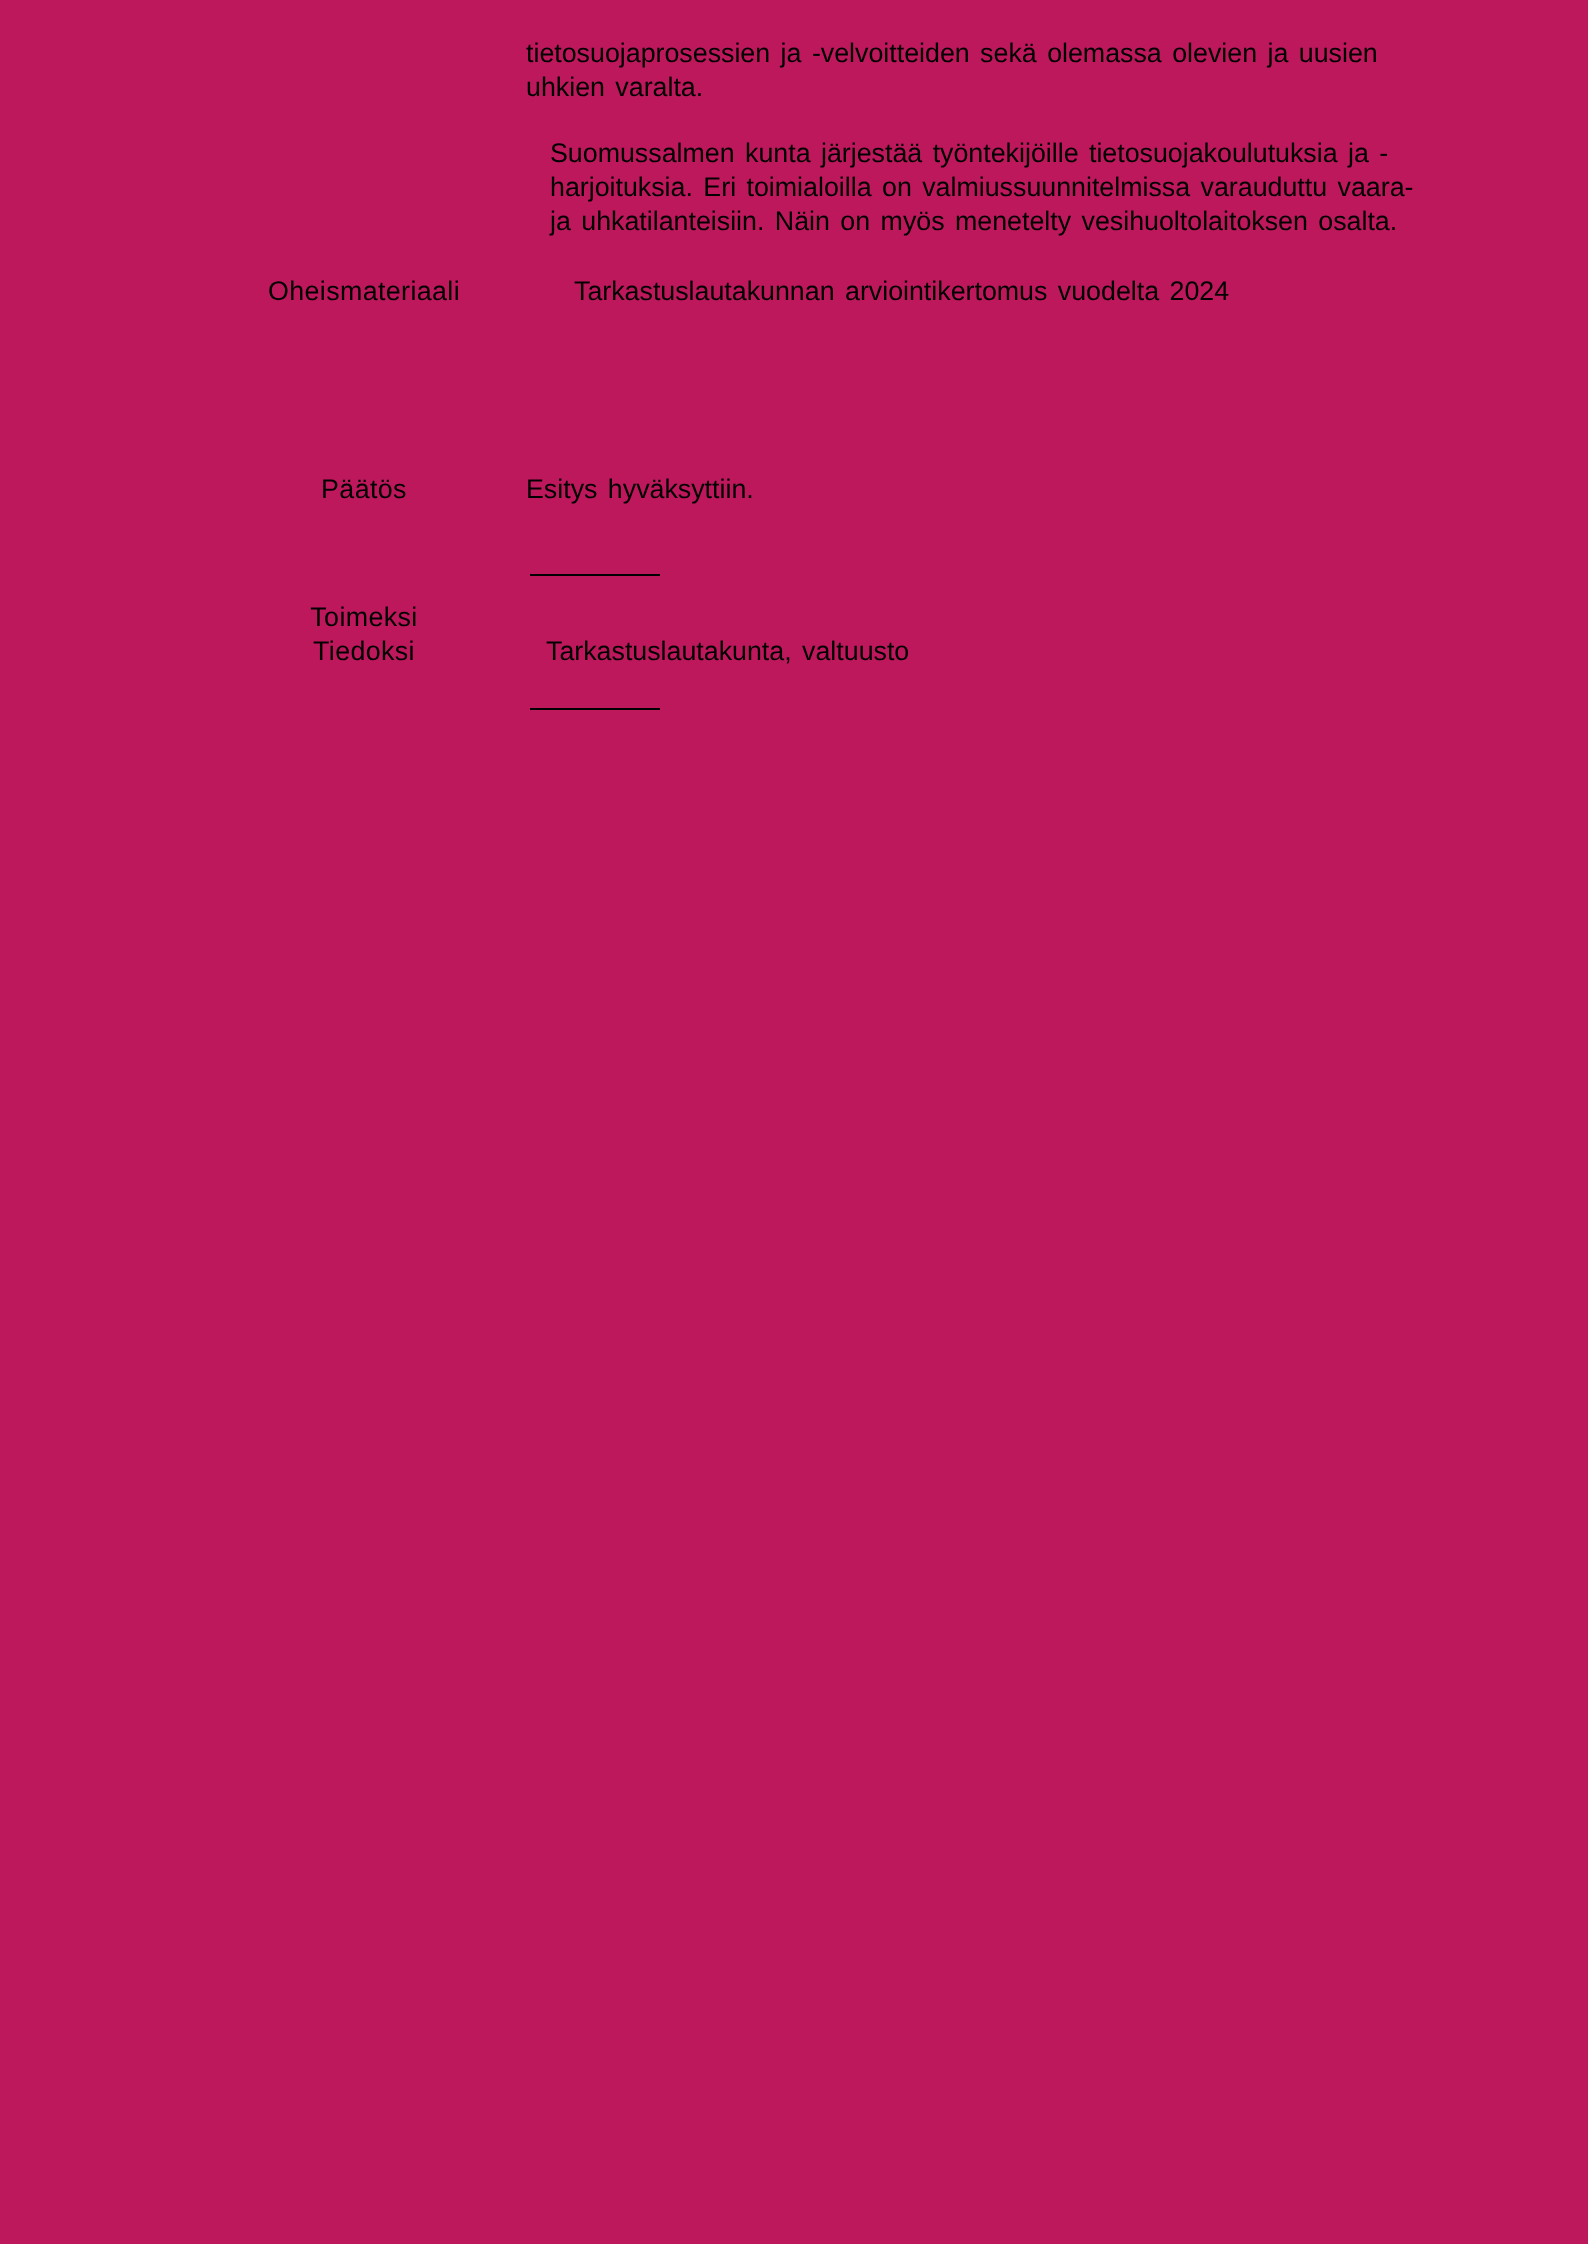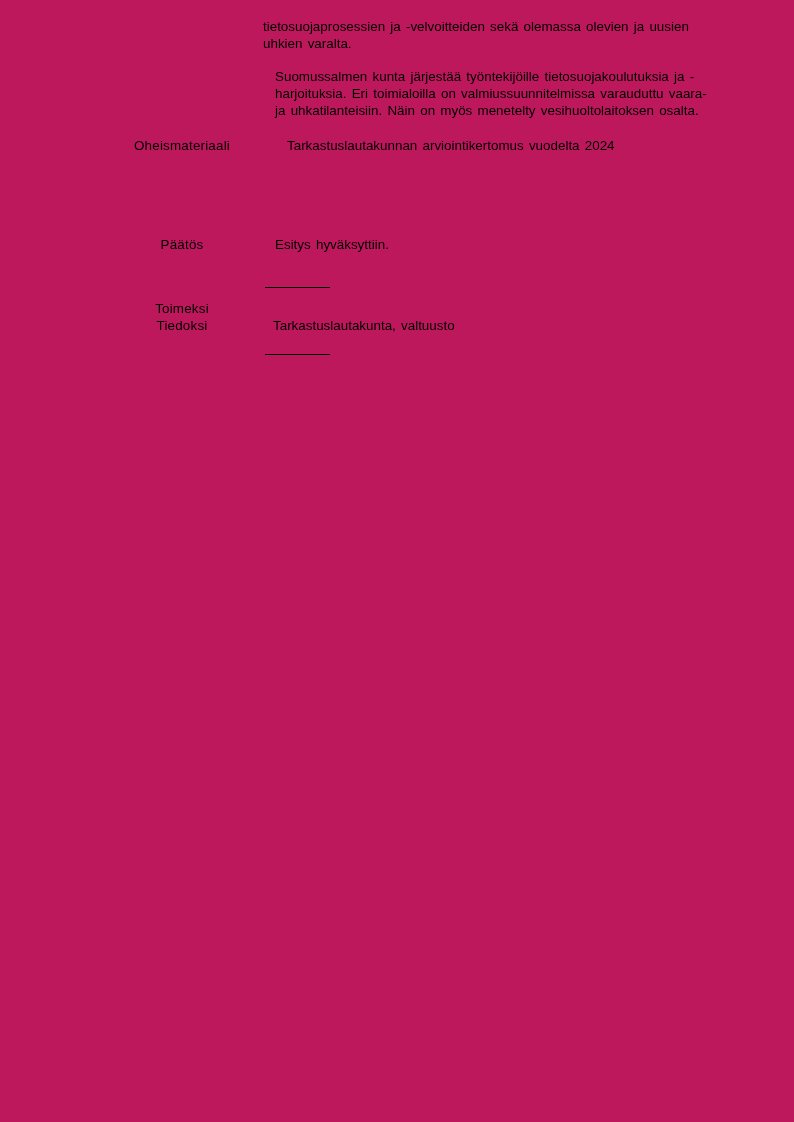--- a/index.html
+++ b/index.html
@@ -50,21 +50,21 @@
 
   <div class="abs multiline body-text" style="left:275px; top:68px;">Suomussalmen kunta järjestää työntekijöille tietosuojakoulutuksia ja -
 harjoituksia. Eri toimialoilla on valmiussuunnitelmissa varauduttu vaara-
 ja uhkatilanteisiin. Näin on myös menetelty vesihuoltolaitoksen osalta.</div>
 
   <div class="abs multiline field-label" style="left:103px; top:137px;">Oheismateriaali</div>
   <div class="abs multiline body-text" style="left:263px; top:137px;margin-left:24px;">Tarkastuslautakunnan arviointikertomus vuodelta 2024</div>
 
 
   <div class="abs multiline field-label" style="left:103px; top:236px;">Päätös</div>
-  <div class="abs multiline body-text" style="left:275px; top:236px;">Esitys hyväksyttiin.</div>
+  <div class="abs multiline body-text" style="left:263px; top:236px;">Esitys hyväksyttiin.</div>
 
   <div class="abs rule" style="left:265px; top:287px;"></div>
 
   <div class="abs multiline field-label" style="left:103px; top:300px;">Toimeksi
 Tiedoksi</div>
   <div class="abs multiline body-text" style="left:273px; top:317px;">Tarkastuslautakunta, valtuusto</div>
 
   <div class="abs rule" style="left:265px; top:354px;"></div>
 
 </div>

